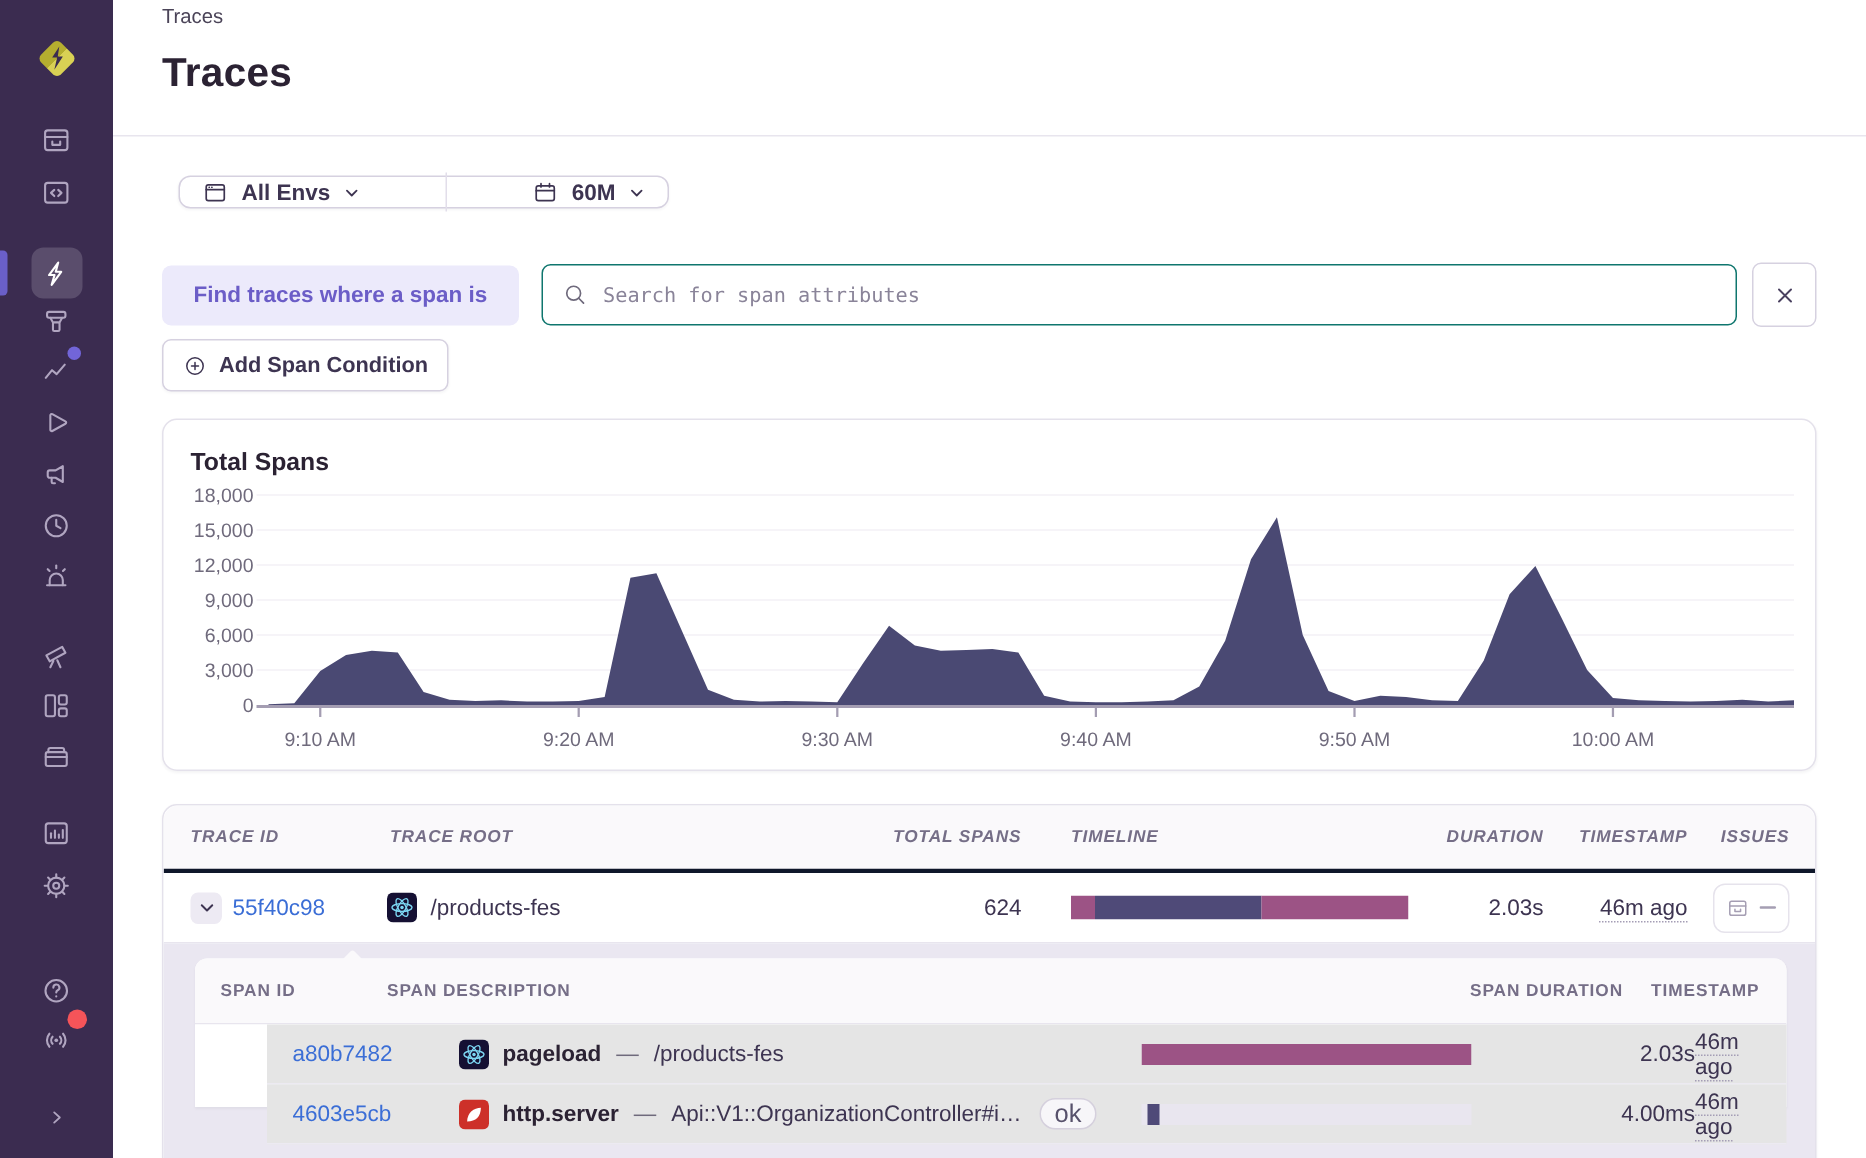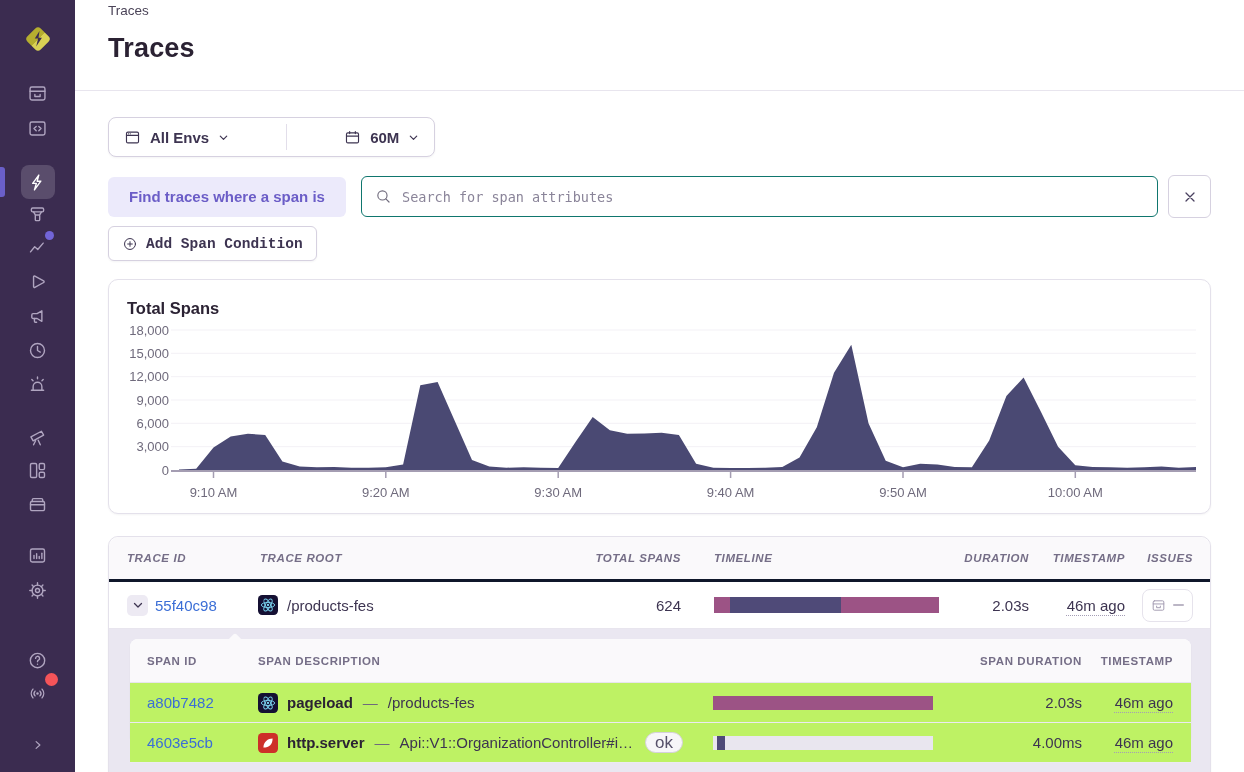--- a/index.html
+++ b/index.html
@@ -17,39 +17,39 @@
 
   
   .main { position:absolute; left:75px; top:0; width:1169px; height:772px; background:#fff; }
   .breadcrumb { position:absolute; left:33px; top:3px; font-size:13.5px; color:#4b4458; cursor:pointer; }
   .page-title { position:absolute; left:33px; top:33px; font-size:27px; font-weight:800; color:#2b2233; letter-spacing:.2px; }
   .feedback-btn { position:absolute; right:33px; top:37px; height:33px; padding:0 15px; display:flex; align-items:center; gap:8px;
     background:#fff; border:1px solid #d2cddd; border-radius:10px; font-size:14.5px; font-weight:700; color:#3d3451;
     box-shadow:0 1px 2px rgba(43,34,51,.06); cursor:pointer; font-family:inherit; }
   .header-divider { position:absolute; left:0; right:0; top:90px; height:1px; background:#e8e5ee; }
 
-  .filter-bar { position:absolute; left:33px; top:117px; height:40px; display:inline-flex; align-items:center;
+  .filter-bar { position:absolute; left:44px; top:117px; height:22px; display:inline-flex; align-items:center;
     border:1px solid #d6d1e0; border-radius:8px; background:#fff; box-shadow:0 1px 2px rgba(43,34,51,.05);gap:42px; }
   .filter-seg { display:flex; align-items:center; gap:9px; padding:0 15px; height:100%; background:none; border:none;
     font-size:15px; font-weight:700; color:#3d3451; cursor:pointer; font-family:inherit; }
   .filter-div { width:1px; height:26px; background:#e2deea; }
 
   .chip { position:absolute; left:33px; top:177px; height:40px; line-height:40px; padding:0 21px;
     background:#eceafb; border-radius:6px; color:#6b5dc7; font-size:15px; font-weight:700; }
   .search-box { position:absolute; left:286px; top:176px; width:797px; height:41px; border:1px solid #0f766e;
     border-radius:6px; background:#fff; display:flex; align-items:center; }
   .search-box svg { margin:0 10px 0 13px; color:#6f6a7c; flex:none; }
   .search-box input { flex:1; height:100%; border:none; outline:none; background:none;
     font-family:"DejaVu Sans Mono","Liberation Mono",monospace; font-size:13.5px; color:#3d3451; }
   .search-box input::placeholder { color:#8a8499; }
   .x-btn { position:absolute; left:1093px; top:175px; width:43px; height:43px; border:1px solid #d6d1e0; border-radius:6px;
     background:#fff; display:flex; align-items:center; justify-content:center; color:#4a4160; cursor:pointer; }
   .add-btn { position:absolute; left:33px; top:226px; height:35px; padding:0 13px; display:flex; align-items:center; gap:8px;
     background:#fff; border:1px solid #d6d1e0; border-radius:6px; font-size:14.5px; font-weight:700; color:#3d3451;
-    box-shadow:0 1px 2px rgba(43,34,51,.05); cursor:pointer; font-family:Liberation Mono, monospace; }
+    box-shadow:0 1px 2px rgba(43,34,51,.05); cursor:pointer; font-family:Liberation Sans, sans-serif; }
 
   
   .chart-card { position:absolute; left:33px; top:279px; width:1103px; height:235px; background:#fff;
     border:1px solid #e4e1eb; border-radius:10px; box-shadow:0 1px 2px rgba(43,34,51,.05); }
   .chart-title { position:absolute; left:18px; top:19px; font-size:16.5px; font-weight:800; color:#2b2233; }
   .chart-svg { position:absolute; left:0; top:41px; }
 
   
   .table-card { position:absolute; left:33px; top:536px; width:1103px; height:237px; background:#fff;
     border:1px solid #e4e1eb; border-radius:10px 10px 0 0; box-shadow:0 1px 2px rgba(43,34,51,.05); overflow:hidden; }
@@ -69,21 +69,21 @@
   .issues-btn { width:51px; height:33px; border:1px solid #e6e3ec; border-radius:8px; background:#fff;
     display:flex; align-items:center; justify-content:center; gap:7px; color:#a59eb3; cursor:pointer; }
 
   
   .nested { height:144px; background:#eae7f1; padding:10px 19px 0 21px; }
   .nested-card { position:relative; background:#fff; border-radius:8px 8px 0 0; height:99px; overflow:visible;
     box-shadow:0 1px 2px rgba(43,34,51,.05); }
   .notch { position:absolute; top:-4px; left:100px; width:10px; height:10px; background:#faf9fb; transform:rotate(45deg); border-radius:2px; }
   .grid-s { display:grid; grid-template-columns:126px 457px 226px 143px 1fr; align-items:center; }
   .s-head { height:44px; background:#faf9fb; border-bottom:1px solid #e8e5ee; border-radius:8px 8px 0 0; }
-  .s-row { height:40px; border-bottom:1px solid #eceaf2; background:#bef264; font-size:15px; }
+  .s-row { height:40px; border-bottom:1px solid #eceaf2; background:#e5e5e5; font-size:15px;margin-left:48px; }
   .pl17{padding-left:17px} .pl2{padding-left:2px}
   .op { font-weight:700; color:#2b2233; margin-right:10px; white-space:nowrap; }
   .sep { color:#6f6a7c; margin-right:10px; }
   .desc { color:#3d3451; white-space:nowrap; }
   .ok-badge { margin-left:12px; height:21px; padding:0 9px; display:inline-flex; align-items:center;
     border:1px solid #d5d0dd; border-radius:11px; background:#f7f6f9; color:#57516b; font-size:17px; }
   .sbar { position:relative; height:14px; width:220px; overflow:hidden; }
 </style>
 </head>
 <body>

